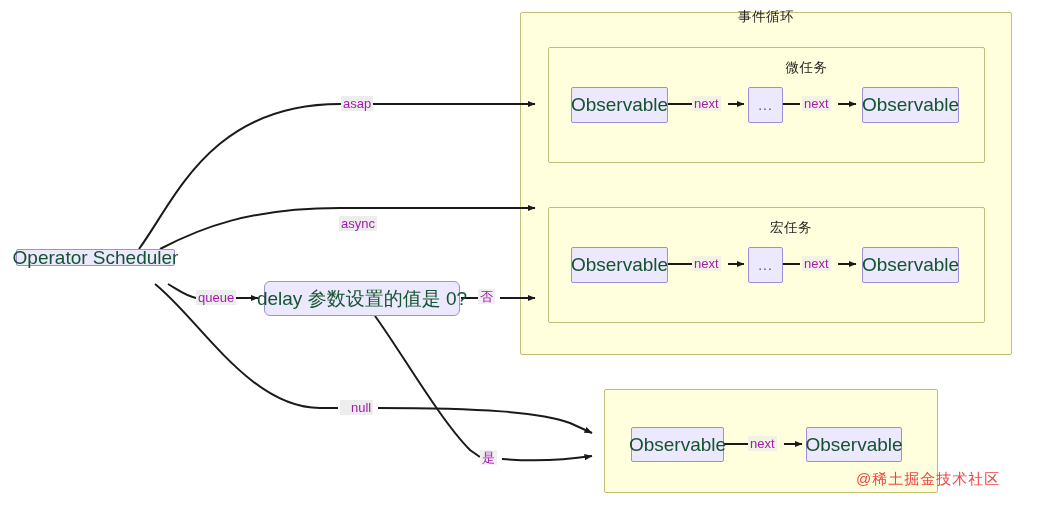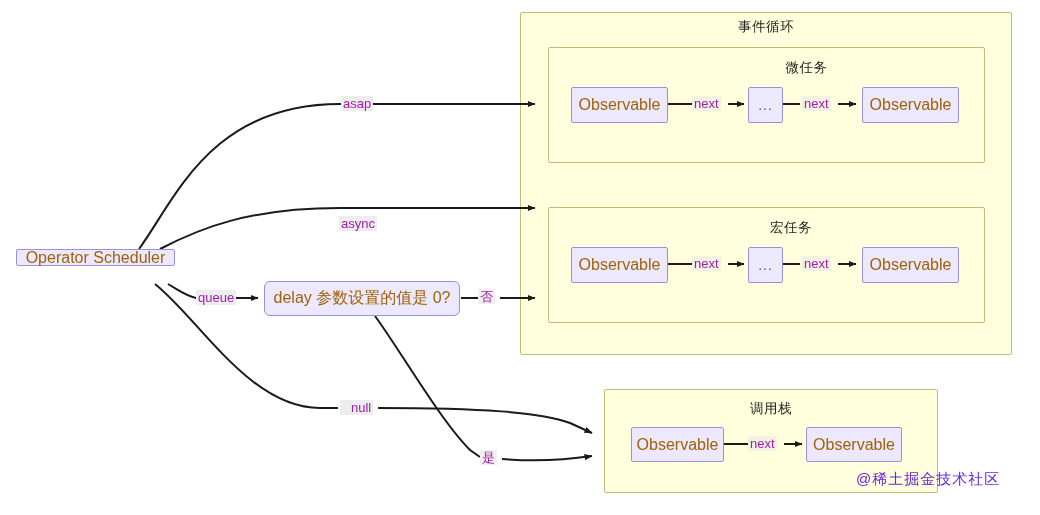--- a/index.html
+++ b/index.html
@@ -41,22 +41,22 @@
   }
   .node {
     position: absolute;
     background: #ece8fd;
     border: 1px solid #9d8fd8;
     border-radius: 2px;
     box-sizing: border-box;
     display: flex;
     align-items: center;
     justify-content: center;
-    font-size: 16px;
-    color: #a16207;
+    font-size: 19px;
+    color: #14532d;
     white-space: nowrap;
   }
   .node.dots {
     letter-spacing: 1px;
     color: #555;
     font-size: 14px;
   }
   .edge-label {
     position: absolute;
     background: #ededed;
@@ -68,41 +68,40 @@
   }
   .edge-label.on-yellow {
     background: #f2f2e2;
   }
   .edge-label.plain {
     background: #f0f0f0;
   }
   .watermark {
     position: absolute;
     font-size: 15px;
-    color: #6d28d9;
+    color: #ef4444;
     white-space: nowrap;
     letter-spacing: 1px;
   }
 </style>
 </head>
 <body>
 
 <div id="canvas">
 
   <div class="container-box" style="left:520px; top:12px; width:492px; height:343px;"></div>
-  <div class="container-title" style="left:520px; top:18px; width:492px;">事件循环</div>
+  <div class="container-title" style="left:520px; top:8px; width:492px;">事件循环</div>
 
   <div class="container-box" style="left:548px; top:47px; width:437px; height:116px;"></div>
   <div class="container-title" style="left:548px; top:59px; width:437px;padding-left:40px;">微任务</div>
 
   <div class="container-box" style="left:548px; top:207px; width:437px; height:116px;"></div>
   <div class="container-title" style="left:548px; top:219px; width:486px;">宏任务</div>
 
   <div class="container-box" style="left:604px; top:389px; width:334px; height:104px;"></div>
-  <div class="container-title" style="left:604px; top:400px; width:334px;">调用栈</div>
 
   <svg class="wires" viewBox="0 0 1040 515">
     <defs>
       <marker id="arrow" markerWidth="9" markerHeight="9" refX="7.5" refY="3.2" orient="auto" markerUnits="userSpaceOnUse">
         <path d="M0,0 L8,3.2 L0,6.4 z" fill="#1a1a1a"></path>
       </marker>
     </defs>
 
     <path d="M 139,249 C 175,200 210,104 340,104 L 535,104" fill="none" stroke="#1a1a1a" stroke-width="2" marker-end="url(#arrow)"></path>
 

